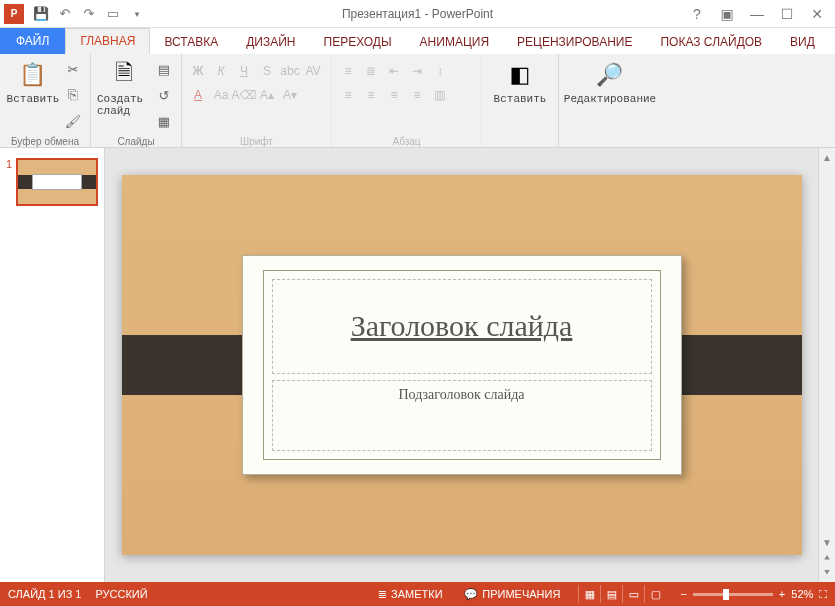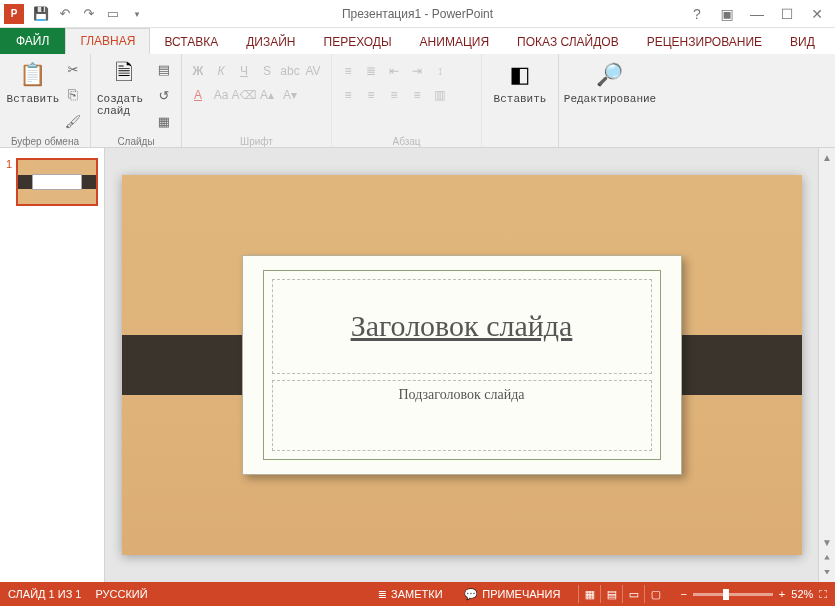--- a/index.html
+++ b/index.html
@@ -10,21 +10,21 @@
 .qat { display: flex; align-items: center; gap: 2px; padding-left: 4px; }
 .qat-icon { width: 22px; height: 22px; display: flex; align-items: center; justify-content: center; color: #777; font-size: 13px; cursor: pointer; }
 .app-icon { width: 20px; height: 20px; background: #d04525; display:flex; align-items:center; justify-content:center; color:#fff; font-size:10px; font-weight:bold; margin-right: 4px; }
 .title { position: absolute; left: 50%; transform: translateX(-50%); color: #666; font-size: 12px; }
 .wincontrols { margin-left: auto; display: flex; gap: 14px; padding-right: 10px; color: #777; }
 .winbtn { width: 16px; height: 16px; display: flex; align-items: center; justify-content: center; cursor: pointer; font-size: 14px; }
 
 
 .ribbon-tabs { height: 26px; background: #fff; display: flex; align-items: flex-end; padding-left: 0; }
 .tab { padding: 5px 14px; font-size: 12px; color: #7f1d1d; cursor: pointer; text-transform: uppercase; }
-.tab.file { background: #15803d; color: #fff; padding: 6px 16px; }
+.tab.file { background: #3b82f6; color: #fff; padding: 6px 16px; }
 .tab.active { color: #d04525; border: 1px solid #d4d4d4; border-bottom: 1px solid #f1f1f1; background: #f1f1f1; }
 
 
 .ribbon { height: 94px; background: #f1f1f1; border-bottom: 1px solid #d4d4d4; display: flex; }
 .group { display: flex; flex-direction: column; border-right: 1px solid #d9d9d9; padding: 3px 6px 0; }
 .group-body { flex: 1; display: flex; gap: 2px; }
 .group-label { text-align: center; font-size: 10px; color: #777; padding: 2px 0 0; position: relative; }
 .bigbtn { display: flex; flex-direction: column; align-items: center; justify-content: flex-start; width: 54px; gap: 2px; padding-top: 2px; cursor: pointer; }
 .bigbtn .ico { width: 32px; height: 32px; display:flex; align-items:center; justify-content:center; font-size:22px; }
 .bigbtn .lbl { font-size: 11px; color: #444; text-align: left; line-height: 1.1; font-family: Liberation Mono, monospace; }
@@ -85,22 +85,22 @@
   </div>
 </div>
 
 <div class="ribbon-tabs">
   <div class="tab file">ФАЙЛ</div>
   <div class="tab active">ГЛАВНАЯ</div>
   <div class="tab">ВСТАВКА</div>
   <div class="tab">ДИЗАЙН</div>
   <div class="tab">ПЕРЕХОДЫ</div>
   <div class="tab">АНИМАЦИЯ</div>
+  <div class="tab">РЕЦЕНЗИРОВАНИЕ</div>
   <div class="tab">ПОКАЗ СЛАЙДОВ</div>
-  <div class="tab">РЕЦЕНЗИРОВАНИЕ</div>
   <div class="tab">ВИД</div>
 </div>
 
 <div class="ribbon">
   <div class="group">
     <div class="group-body">
       <div class="bigbtn">
         <div class="ico">📋</div>
         <div class="lbl">Вставить</div>
       </div>

